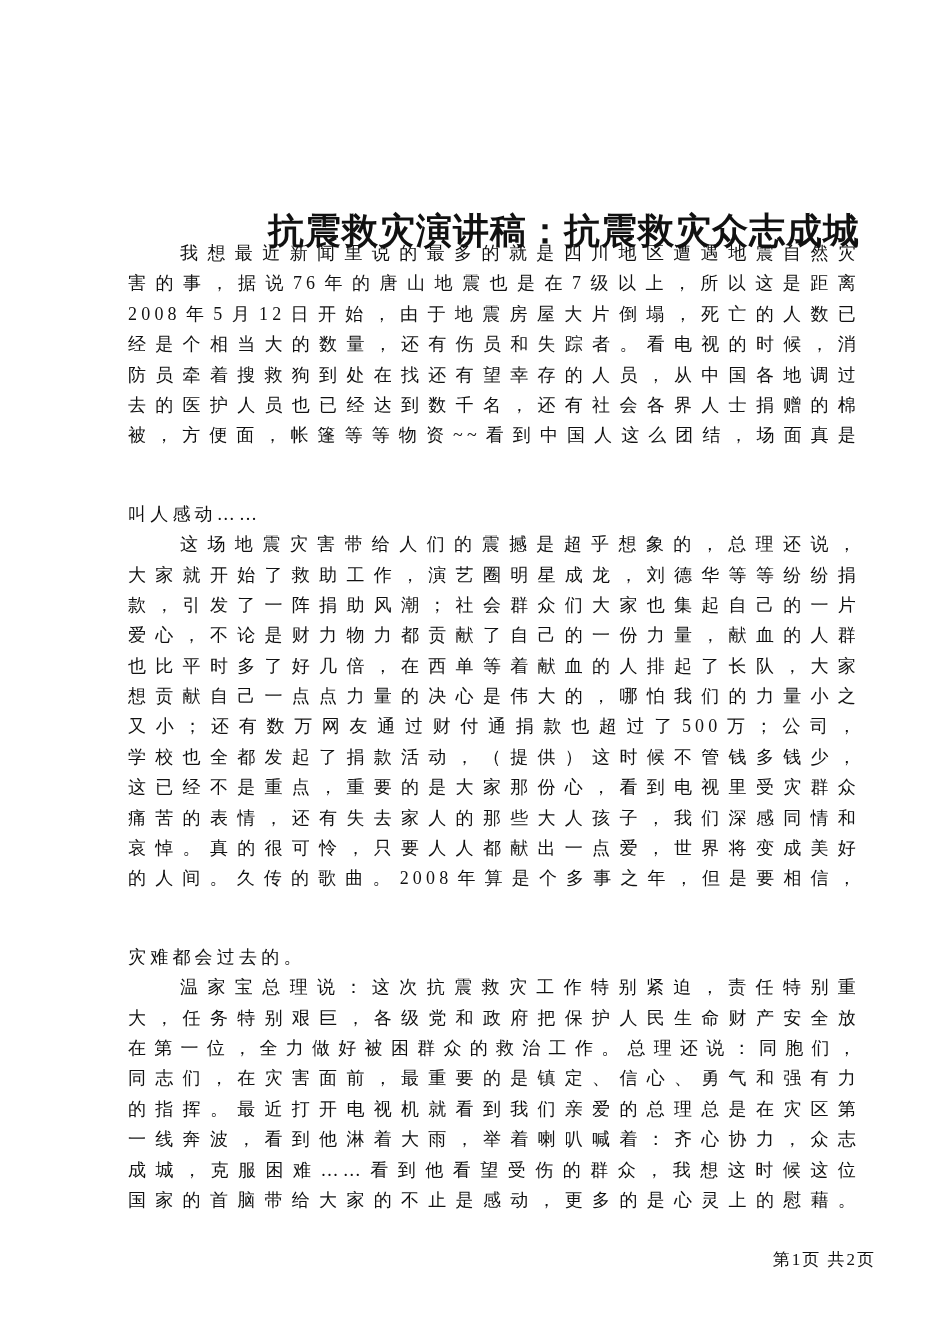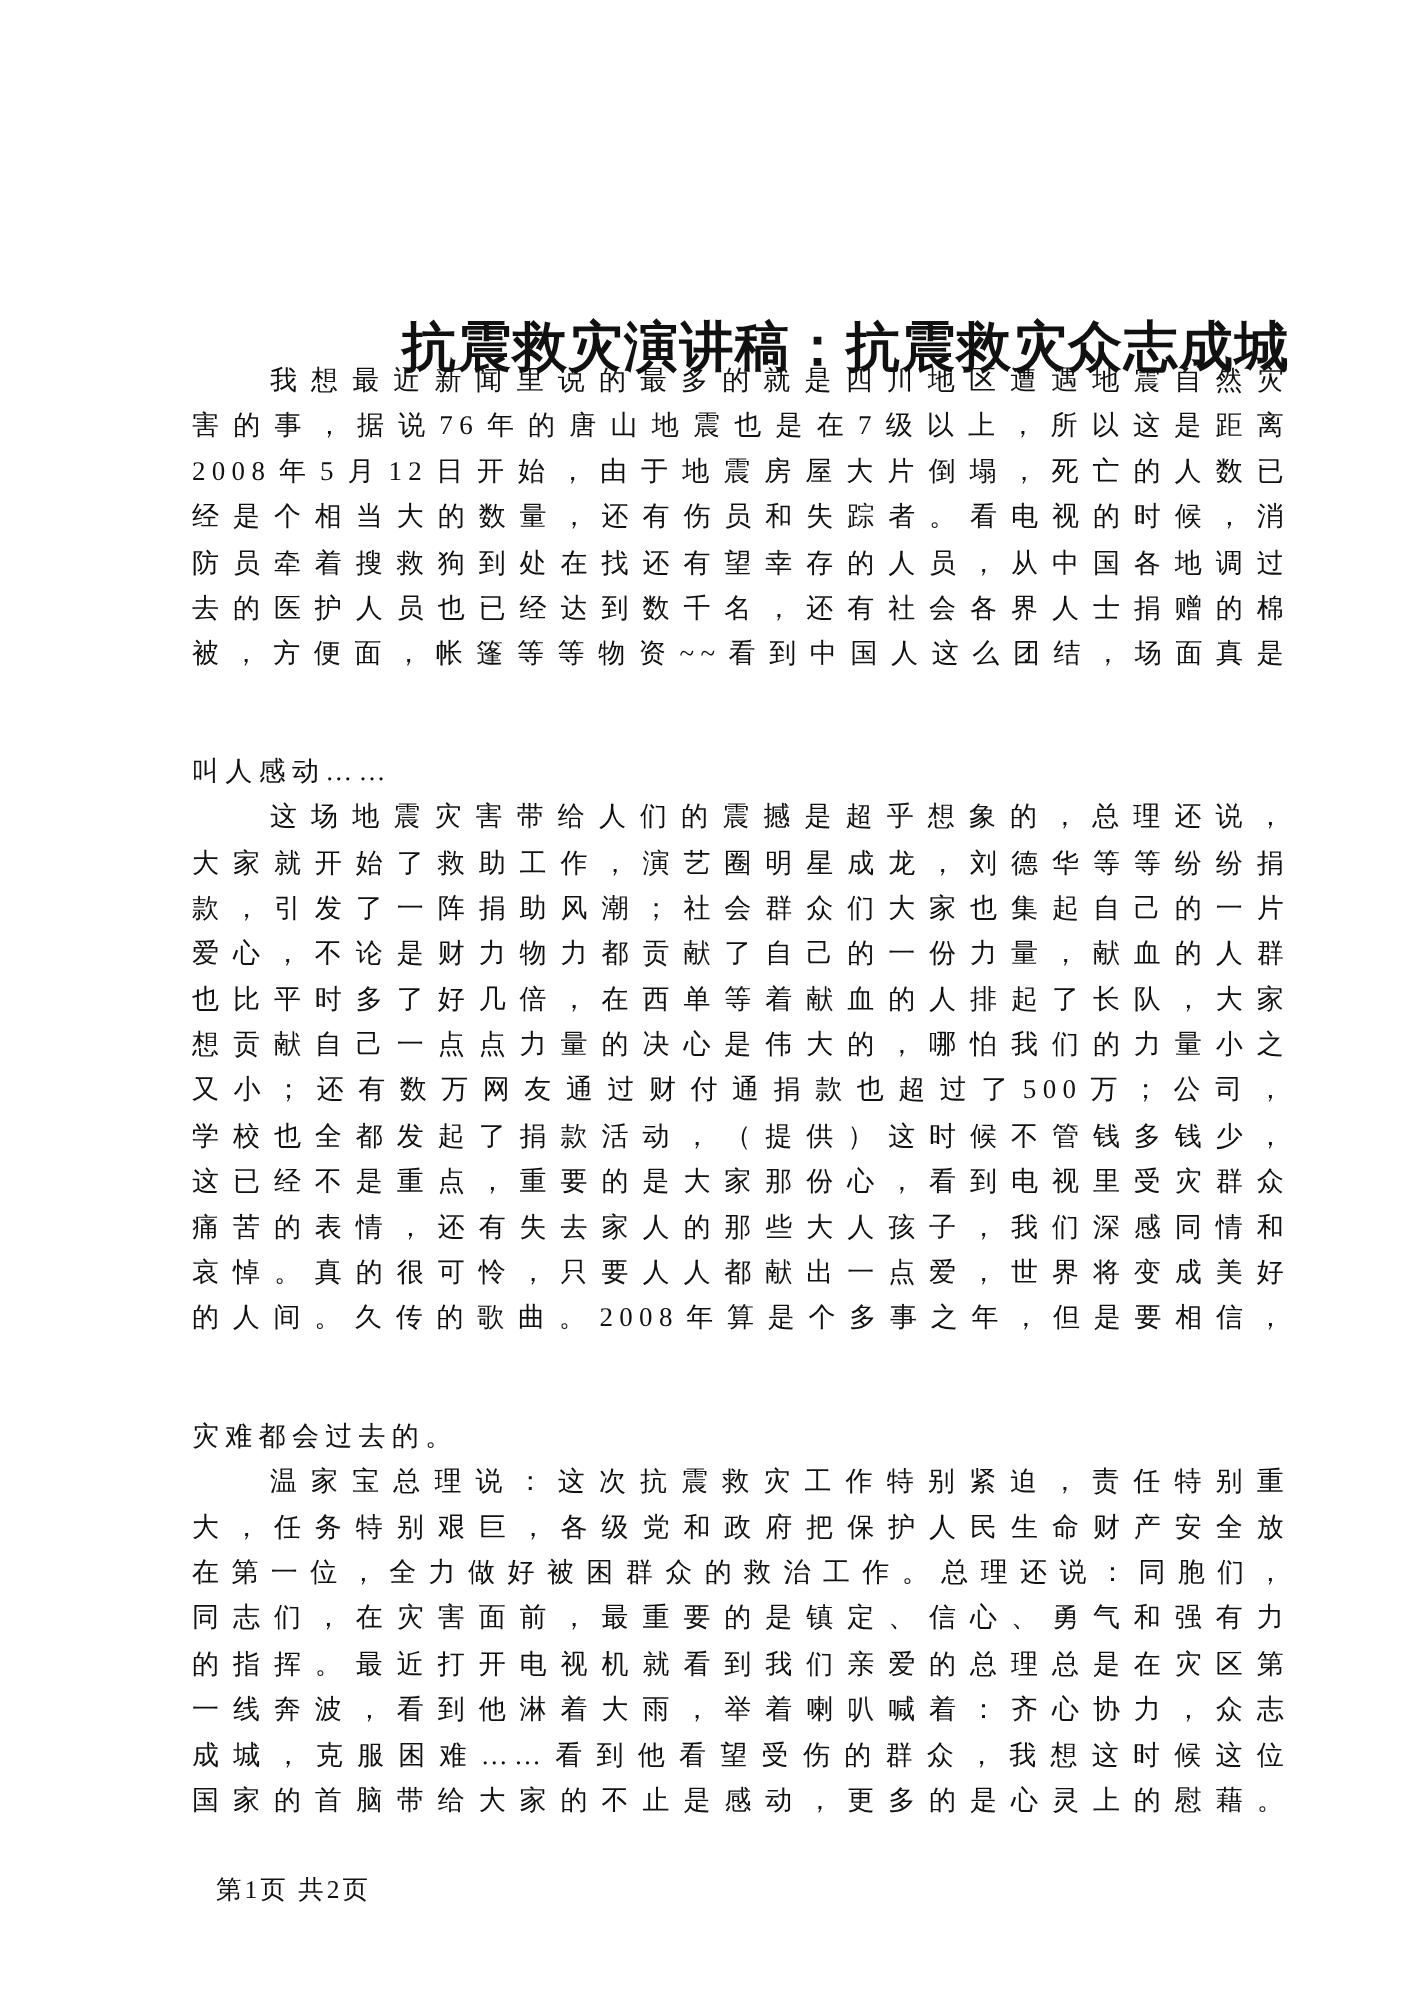--- a/index.html
+++ b/index.html
@@ -53,21 +53,21 @@
   }
   .line.short {
     text-align-last: left;
     margin-top: 48px;
   }
   .doc-footer {
     position: absolute;
     top: 1248px;
     left: 144px;
     width: 732px;
-    text-align: left;
+    text-align: right;
     font-size: 17px;
     line-height: 24px;
     letter-spacing: 2px;
   }
 </style>
 </head>
 <body>
 
 <div class="page">
   <h1 class="doc-title">抗震救灾演讲稿：抗震救灾众志成城</h1>

